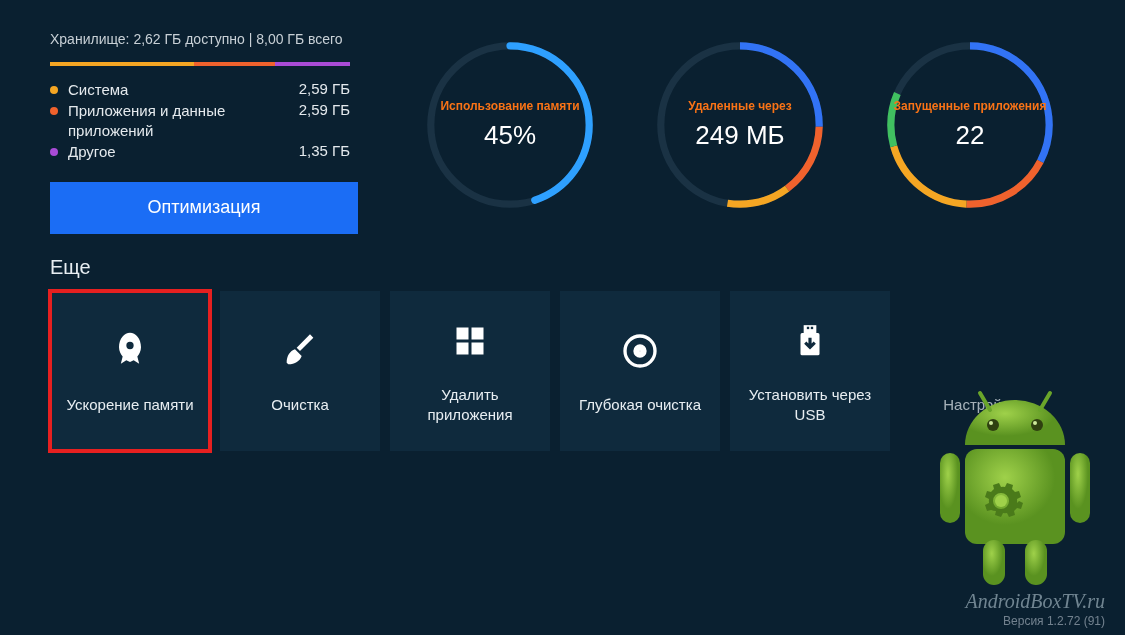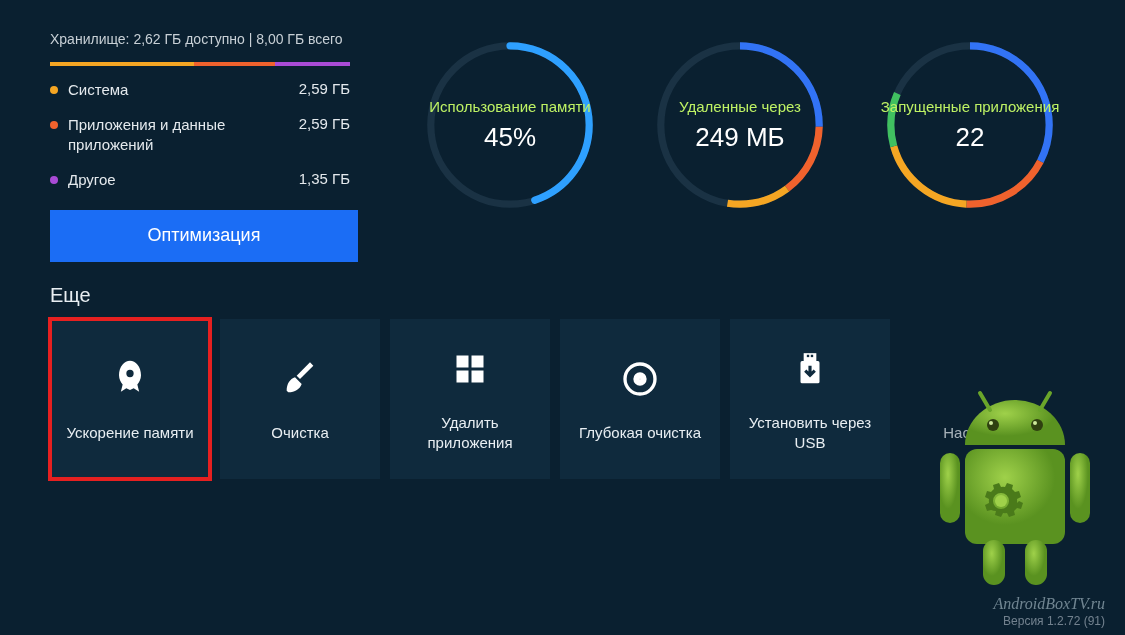--- a/index.html
+++ b/index.html
@@ -40,21 +40,21 @@
     width: 100%;
     display: flex;
     margin-bottom: 14px;
   }
   .seg-system { background: #f5a623; width: 48%; height: 100%; }
   .seg-apps   { background: #f0622d; width: 27%; height: 100%; }
   .seg-other  { background: #a94bd6; width: 25%; height: 100%; }
   .legend {
     display: flex;
     flex-direction: column;
-    gap: 16px;
+    gap: 2px;
     margin-bottom: 20px;
   }
   .legend-row {
     display: flex;
     align-items: flex-start;
     gap: 10px;
     font-size: 15px;
   }
   .dot {
     width: 8px; height: 8px; border-radius: 50%;
@@ -96,21 +96,21 @@
   .ring svg { width: 100%; height: 100%; transform: rotate(-90deg); }
   .ring-inner {
     position: absolute;
     top: 0; left: 0; right: 0; bottom: 0;
     display: flex;
     flex-direction: column;
     align-items: center;
     justify-content: center;
     gap: 6px;
   }
-  .gauge-label { font-size: 15px; color: #bef264; line-height: 1.2; }
+  .gauge-label { font-size: 12px; color: #f97316; line-height: 1.2; font-weight: bold; }
   .gauge-value { font-size: 26px; font-weight: 400; color: #fff; }
   .more-label {
     font-size: 20px;
     margin-top: 22px;
     margin-bottom: 12px;
     color: #e8eef2;
   }
   .tiles {
     display: flex;
     gap: 10px;
@@ -148,21 +148,21 @@
     width: 200px;
     height: 230px;
     pointer-events: none;
   }
   .watermark {
     position: absolute;
     right: 20px;
     bottom: 22px;
     font-family: cursive;
     font-style: italic;
-    font-size: 16px;
+    font-size: 20px;
     color: rgba(180,200,210,0.6);
     pointer-events: none;
   }
   .version {
     position: absolute;
     right: 20px;
     bottom: 7px;
     font-size: 12px;
     color: rgba(200,210,220,0.55);
   }

